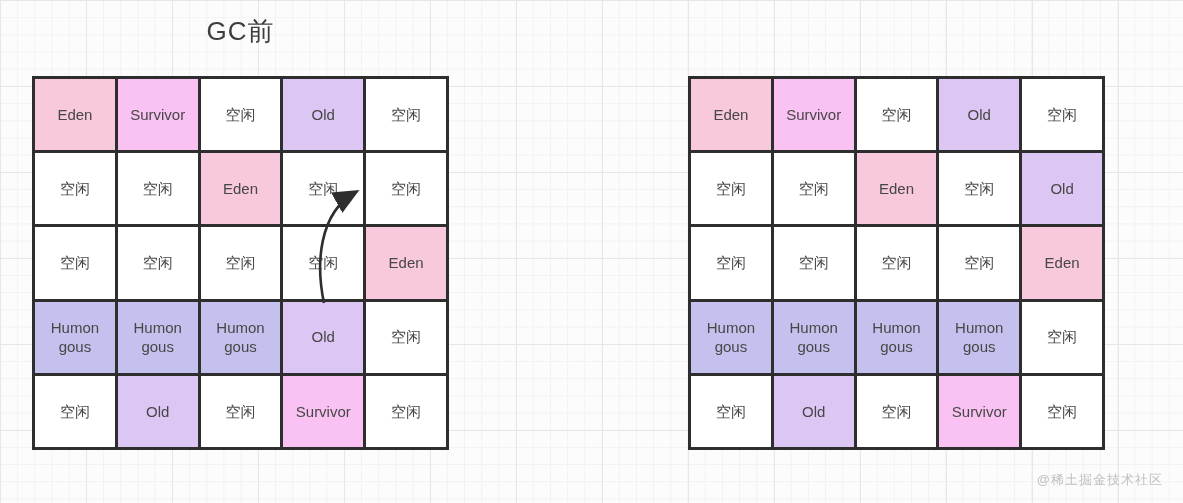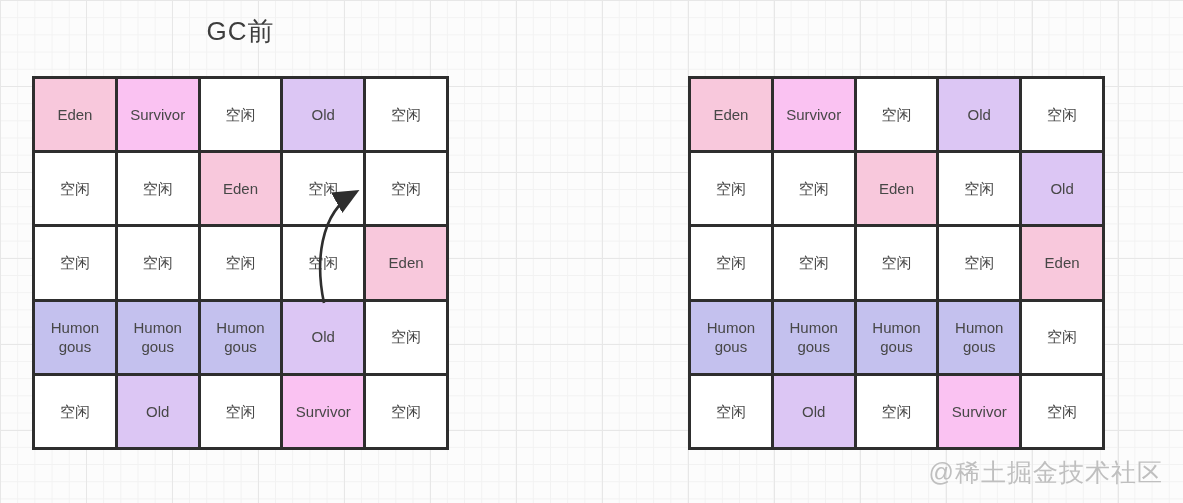--- a/index.html
+++ b/index.html
@@ -69,21 +69,21 @@
     left: 0;
     top: 0;
     width: 1183px;
     height: 503px;
     pointer-events: none;
   }
   .watermark {
     position: absolute;
     right: 20px;
     bottom: 14px;
-    font-size: 25px;
+    font-size: 13px;
     color: #bfbfbf;
     letter-spacing: 1px;
   }
 </style>
 </head>
 <body>
 
 <div class="canvas">
 
   <section class="panel panel-left">

